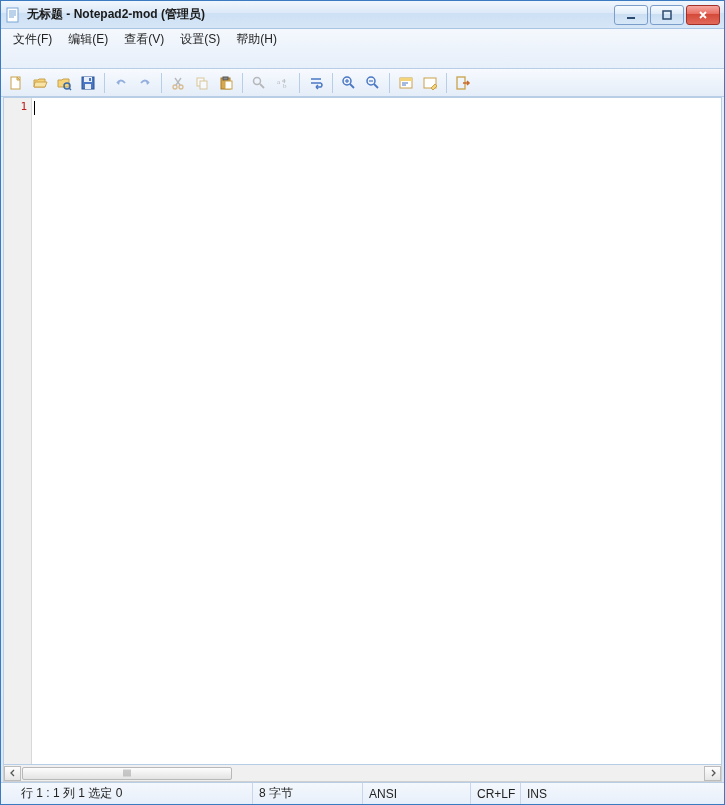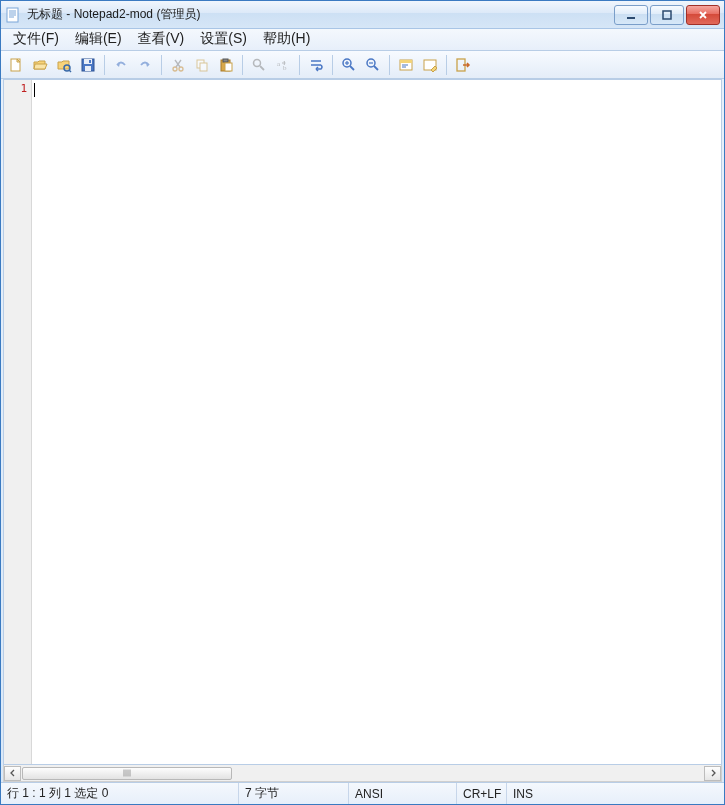--- a/index.html
+++ b/index.html
@@ -19,20 +19,21 @@
   display: flex;
   flex-direction: column;
 }
 .titlebar {
   height: 28px;
   background: linear-gradient(to bottom, #f0f6fd 0%, #dce9f8 45%, #cde0f4 46%, #d6e6f7 100%);
   display: flex;
   align-items: center;
   padding: 0 4px;
   border-bottom: 1px solid #a9c5e6;
+  font-weight: bold;
 }
 .titlebar .app-icon {
   width: 16px; height: 16px;
   margin-right: 6px;
   display: inline-flex; align-items: center; justify-content: center;
 }
 .titlebar .title {
   flex: 1;
   color: #1a1a1a;
   font-size: 12px;
@@ -46,27 +47,27 @@
   display: flex; align-items: center; justify-content: center;
   cursor: default;
 }
 .win-btn.close {
   background: linear-gradient(to bottom, #f5a7a0 0%, #e86e62 45%, #d44a3a 46%, #e2695a 100%);
   border-color: #a03028;
 }
 .win-btn svg { display: block; }
 
 .menubar {
-  height: 22px;
+  height: 40px;
   background: linear-gradient(to bottom, #f4f8fd 0%, #e7effa 100%);
   display: flex;
-  align-items: flex-end;
+  align-items: flex-start;
   padding: 0 4px;
   border-bottom: 1px solid #b8cde6;
-  font-size: 14px;
+  font-size: 12px;
   color: #222;
 }
 .menu-item {
   padding: 2px 8px;
   cursor: default;
 }
 
 .toolbar {
   height: 28px;
   background: linear-gradient(to bottom, #f7faff 0%, #e4edf8 100%);
@@ -163,20 +164,21 @@
 }
 
 .statusbar {
   height: 22px;
   background: linear-gradient(to bottom, #f4f8fd 0%, #e7effa 100%);
   border-top: 1px solid #b8cde6;
   display: flex;
   align-items: stretch;
   font-size: 12px;
   color: #222;
+  padding-left: 14px;
 }
 .status-cell {
   border-right: 1px solid #c7d6ea;
   display: flex;
   align-items: center;
   padding: 0 6px;
   white-space: nowrap;
 }
 .status-cell:last-child { border-right: none; flex: 1; }
 </style>
@@ -377,19 +379,19 @@
     </div>
     <div class="arrow">
       <svg width="8" height="8" viewBox="0 0 8 8">
           <path d="M3 1 L6 4 L3 7" stroke="#555" fill="none" stroke-width="1.3"></path>
         </svg>
     </div>
   </div>
 
   <div class="statusbar">
     <div class="status-cell" style="width:238px">行 1 : 1  列 1  选定 0</div>
-    <div class="status-cell" style="width:110px">7 字节</div>
+    <div class="status-cell" style="width:110px">8 字节</div>
     <div class="status-cell" style="width:108px">ANSI</div>
     <div class="status-cell" style="width:50px">CR+LF</div>
     <div class="status-cell" style="width:34px">INS</div>
   </div>
 
 </div>
 
 </body></html>

